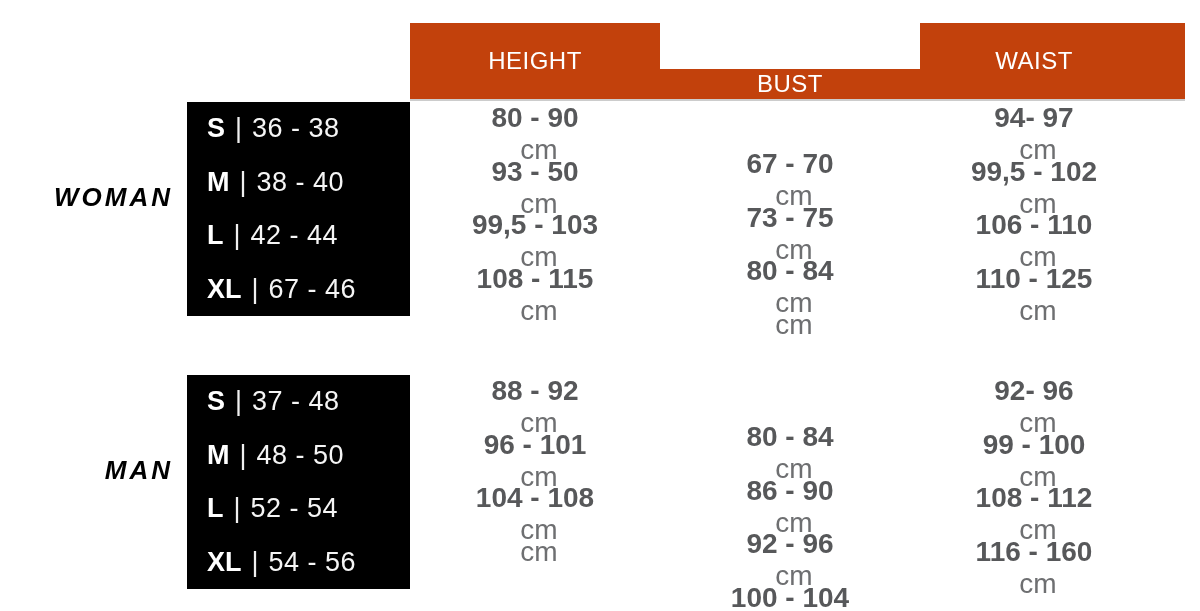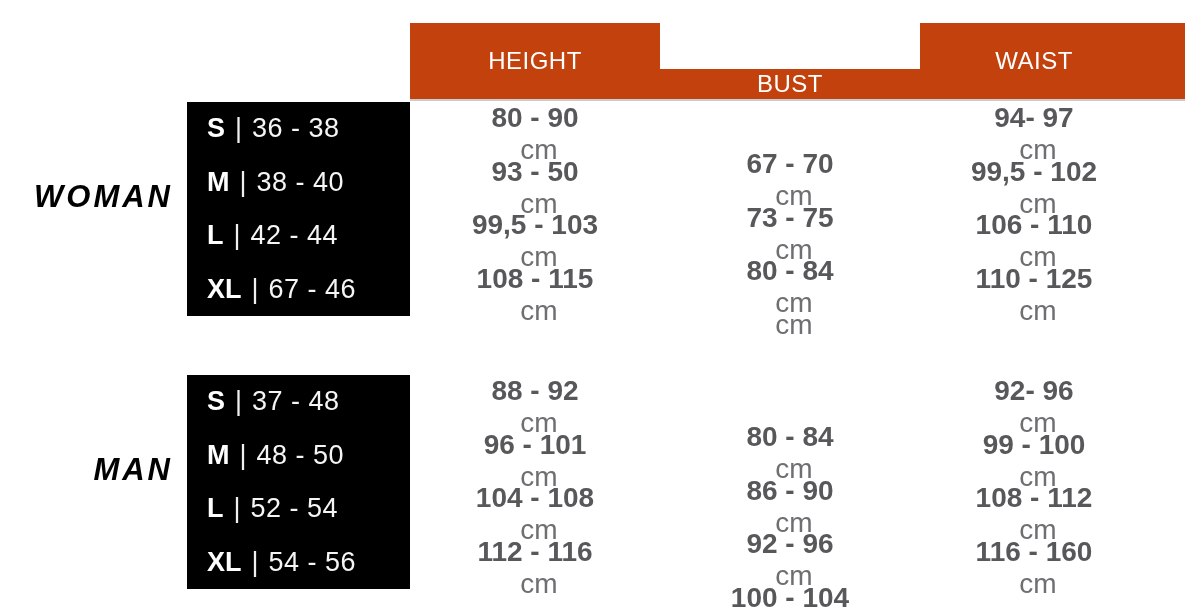--- a/index.html
+++ b/index.html
@@ -47,21 +47,21 @@
   .group-man   { margin-top: 59px; }
   .label-cell {
     grid-column: 1;
     grid-row: 1 / 5;
     display: flex;
     align-items: center;
     justify-content: flex-end;
     padding-right: 14px;
   }
   .group-label {
-    font-size: 31px;
+    font-size: 26px;
     font-weight: 900;
     font-style: italic;
     color: #000000;
     letter-spacing: 3px;
     transform: translateY(-12px);
     white-space: nowrap;
     margin-left: 21px;
   }
   .size-cell {
     grid-column: 2;
@@ -241,21 +241,20 @@
     <div class="val-cell c4 r3">
       <span class="val">92 - 96</span>
       <span class="unit">cm</span>
     </div>
     <div class="val-cell c5 r3 pad-r">
       <span class="val">108 - 112</span>
       <span class="unit">cm</span>
     </div>
 
     <div class="val-cell c3 r4">
-      <span class="val">112 - 116</span>
       <span class="unit">cm</span>
     </div>
     <div class="val-cell c4 r4">
       <span class="val">100 - 104</span>
       <span class="unit">cm</span>
     </div>
     <div class="val-cell c5 r4 pad-r">
       <span class="val">116 - 160</span>
       <span class="unit">cm</span>
     </div>

